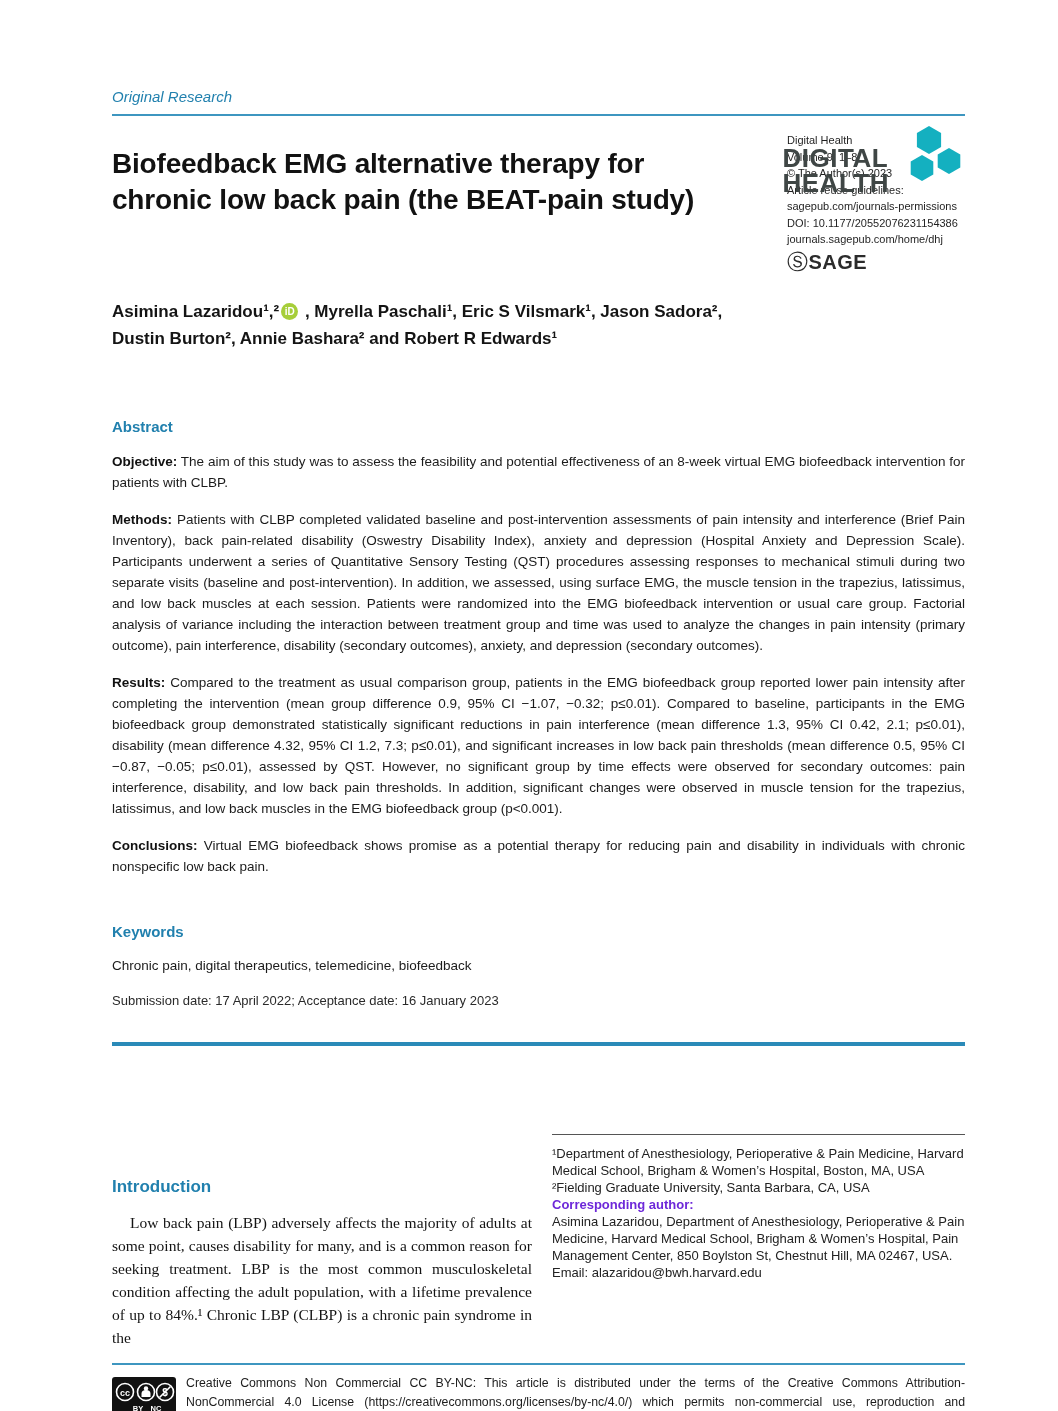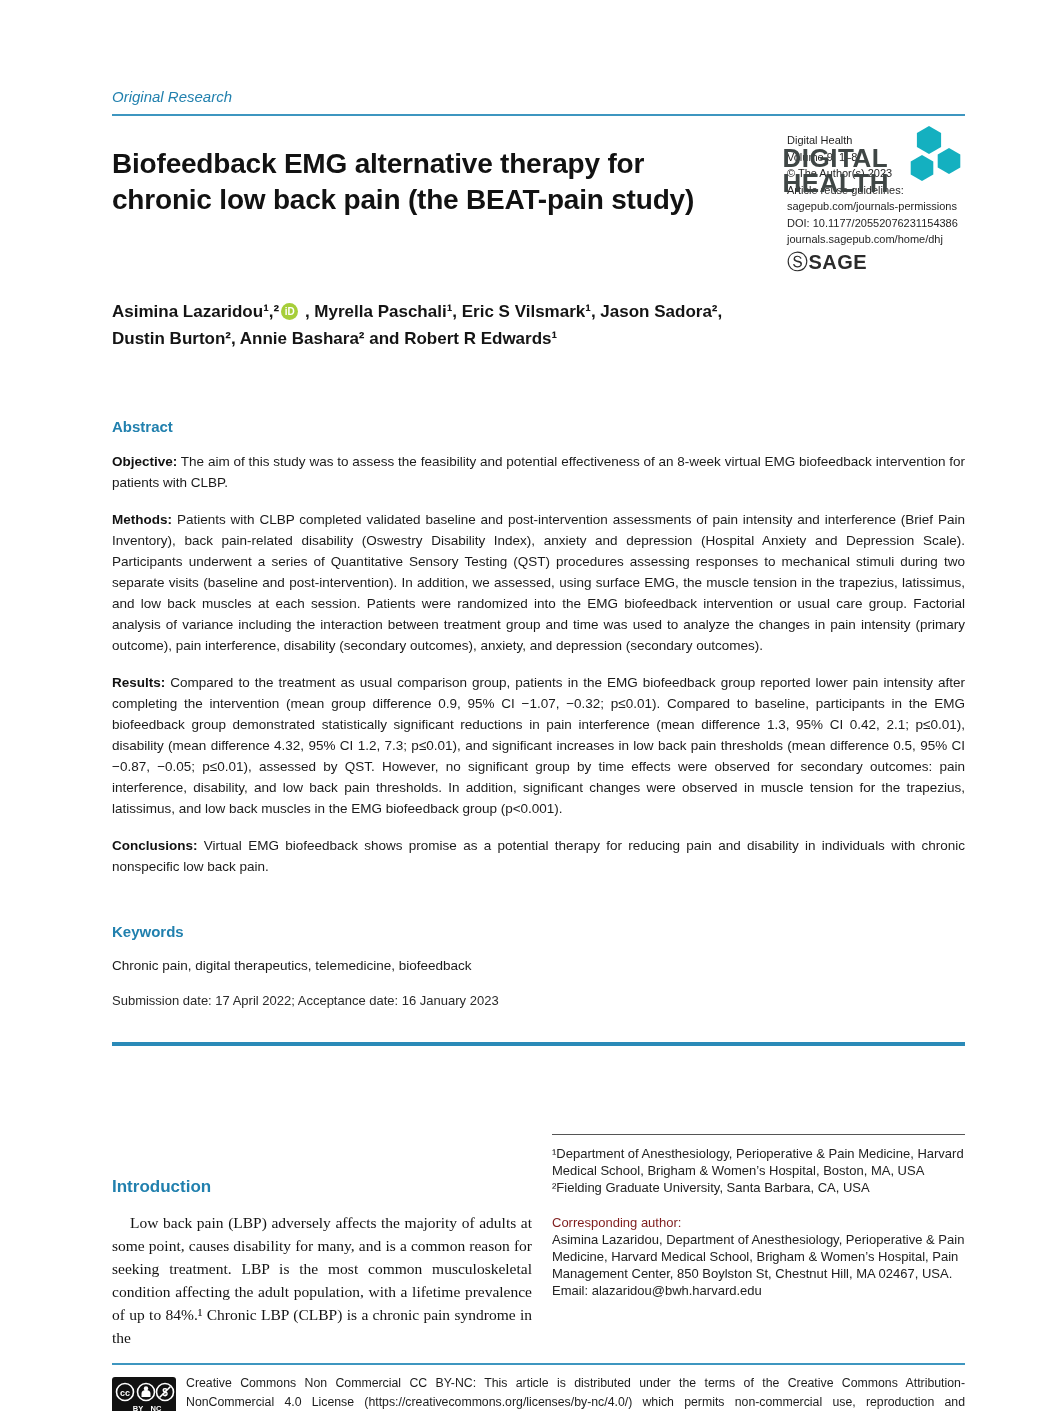--- a/index.html
+++ b/index.html
@@ -48,21 +48,21 @@
   
   .columns { display:flex; margin-top:88px; }
   .col-left { width:420px; }
   .col-right { width:413px; margin-left:20px; }
   .intro-h { font-size:17px; }
   .intro-para { margin-top:14px; font-family:"Liberation Serif", serif; font-size:15.5px;
     line-height:23px; text-align:justify; color:#131313; }
   .intro-para .indent { display:inline-block; width:18px; }
   .footnotes { border-top:1.5px solid #555; padding-top:10px; font-size:13px; line-height:17px; color:#222; }
   .fn-line { margin:0; }
-  .corr-label { color:#7f1d1d; font-weight:normal; margin-top:18px; }
+  .corr-label { color:#6d28d9; font-weight:bold; margin-top:0; }
 
   
   .rule-teal-bottom { border:none; border-top:2px solid #3e96c0; margin-top:14px; }
   .license { margin-top:9px; font-size:12.3px; line-height:18.5px; color:#1d1d1d; text-align:justify; }
   .cc-badge { float:left; margin:3px 10px 2px 0; }
 </style>
 </head>
 <body>
 
 <div class="page">

